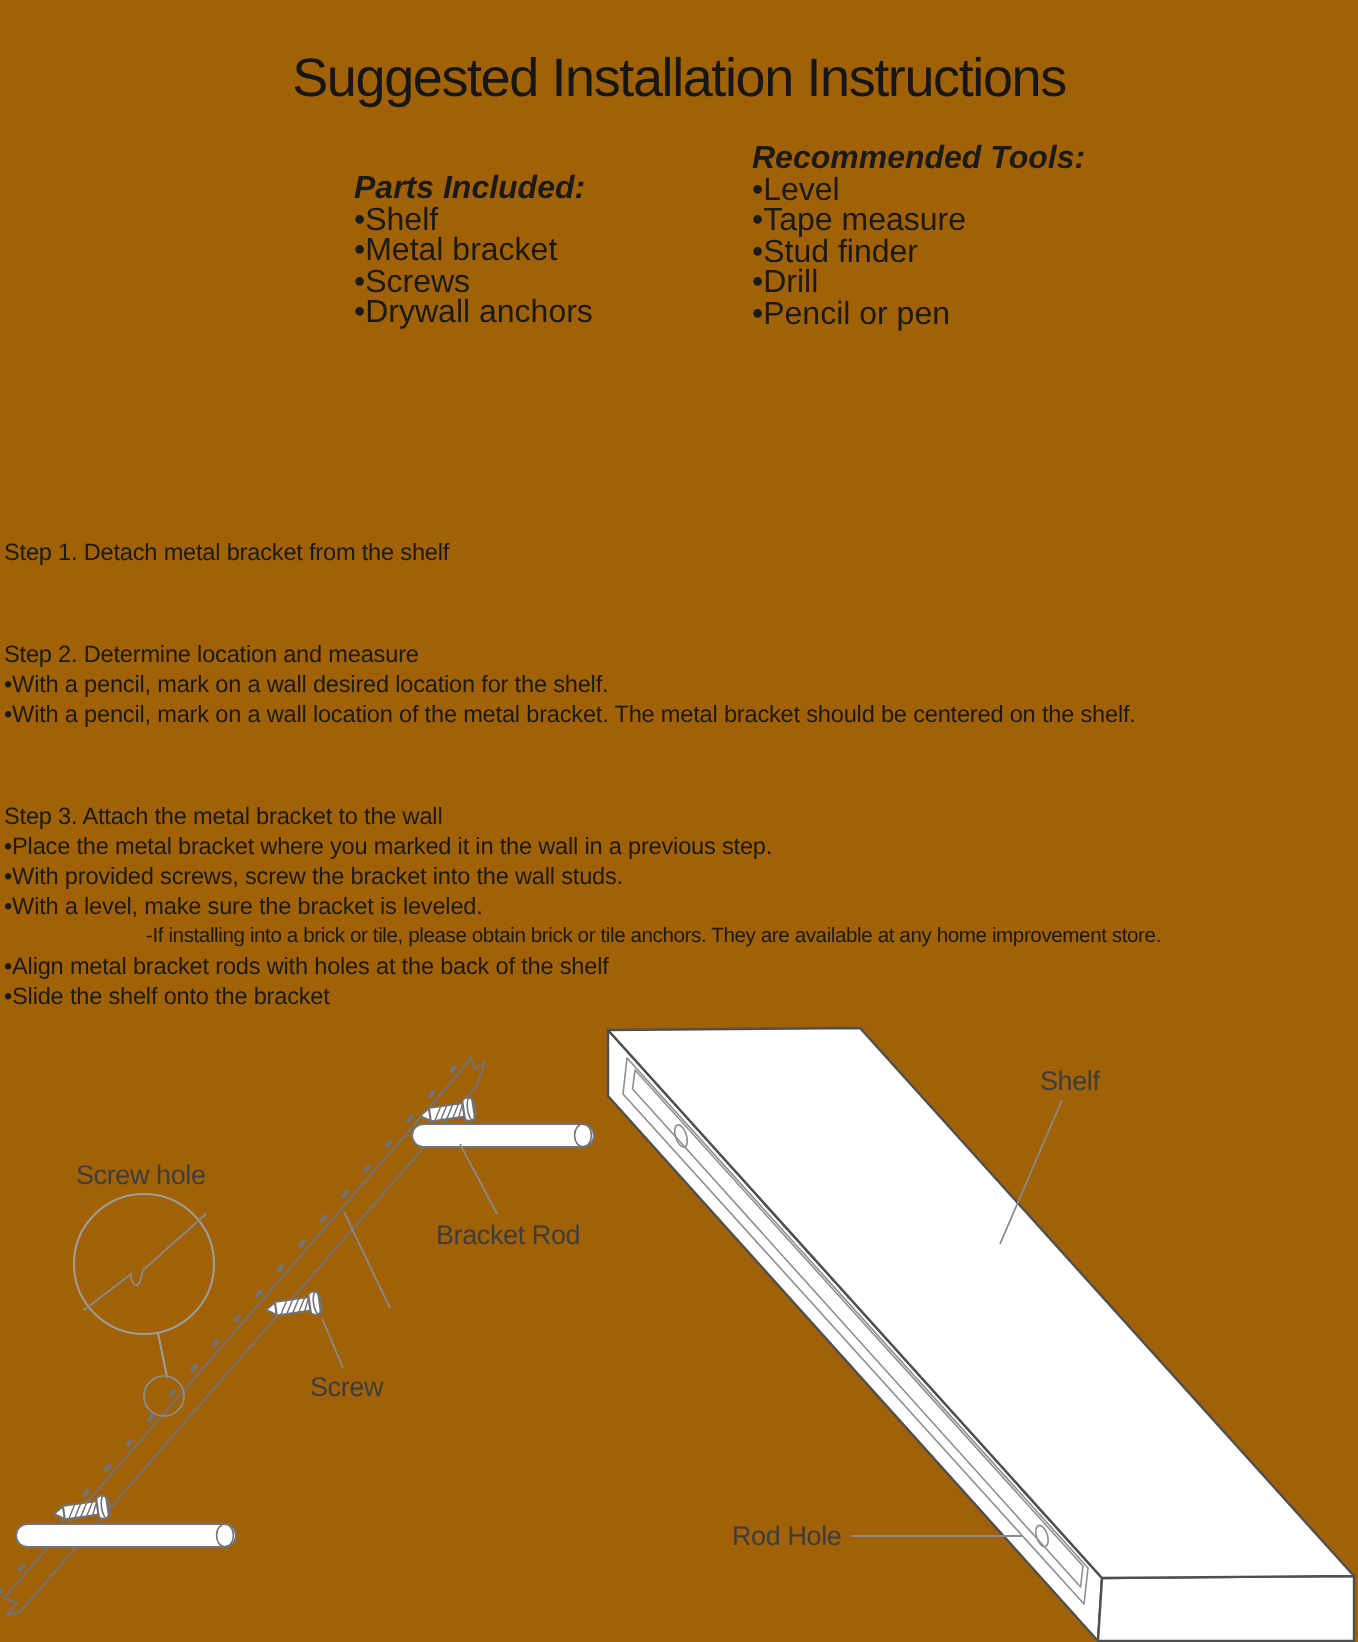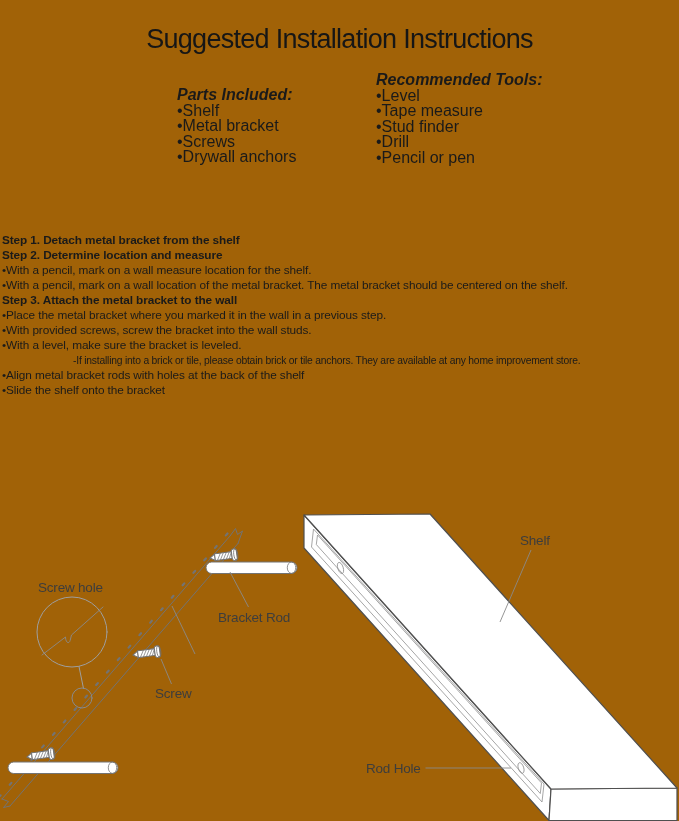--- a/index.html
+++ b/index.html
@@ -13,21 +13,21 @@
     color:#161616;
   }
   .col { position:absolute; font-size:16px; line-height:15.5px; white-space:nowrap; }
   .col-h { font-weight:bold; font-style:italic; }
   .parts-col { left:177px; top:87px; }
   .tools-col { left:376px; top:72px; }
   .steps {
     position:absolute; left:2px; top:233px; width:677px;
     font-size:11.8px; line-height:15px; letter-spacing:-0.1px; white-space:nowrap;
   }
-  .step-h { font-weight:bold; }
+  .step-h { font-weight:normal;margin-top:36px; }
   .sub { padding-left:71px; font-size:10.3px; letter-spacing:-0.2px; }
   .diagram { position:absolute; left:0; top:480px; }
   .diagram text {
     font-family:"Liberation Sans", sans-serif; font-size:13.5px;
     fill:#3d3d3d; letter-spacing:-0.2px;
   }
 </style>
 </head>
 <body>
 
@@ -48,21 +48,21 @@
     <div>•Level</div>
     <div>•Tape measure</div>
     <div>•Stud finder</div>
     <div>•Drill</div>
     <div>•Pencil or pen</div>
   </div>
 
   <div class="steps">
     <div class="step-h">Step 1. Detach metal bracket from the shelf</div>
     <div class="step-h">Step 2. Determine location and measure</div>
-    <div>•With a pencil, mark on a wall measure location for the shelf.</div>
+    <div>•With a pencil, mark on a wall desired location for the shelf.</div>
     <div>•With a pencil, mark on a wall location of the metal bracket. The metal bracket should be centered on the shelf.</div>
     <div class="step-h">Step 3. Attach the metal bracket to the wall</div>
     <div>•Place the metal bracket where you marked it in the wall in a previous step.</div>
     <div>•With provided screws, screw the bracket into the wall studs.</div>
     <div>•With a level, make sure the bracket is leveled.</div>
     <div class="sub">-If installing into a brick or tile, please obtain brick or tile anchors. They are available at any home improvement store.</div>
     <div>•Align metal bracket rods with holes at the back of the shelf</div>
     <div>•Slide the shelf onto the bracket</div>
   </div>
 

